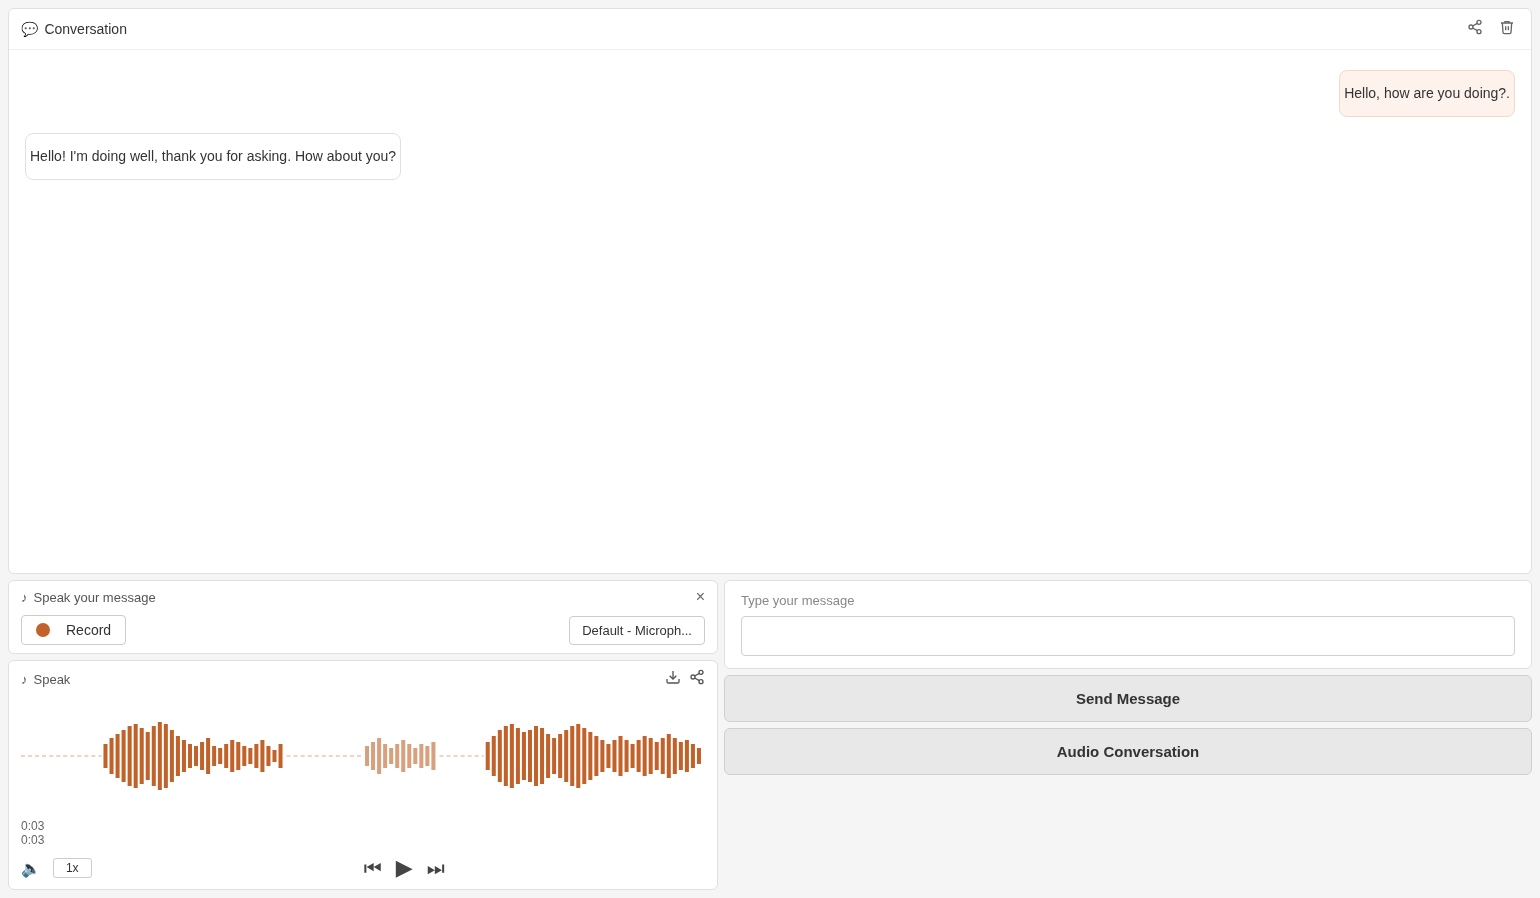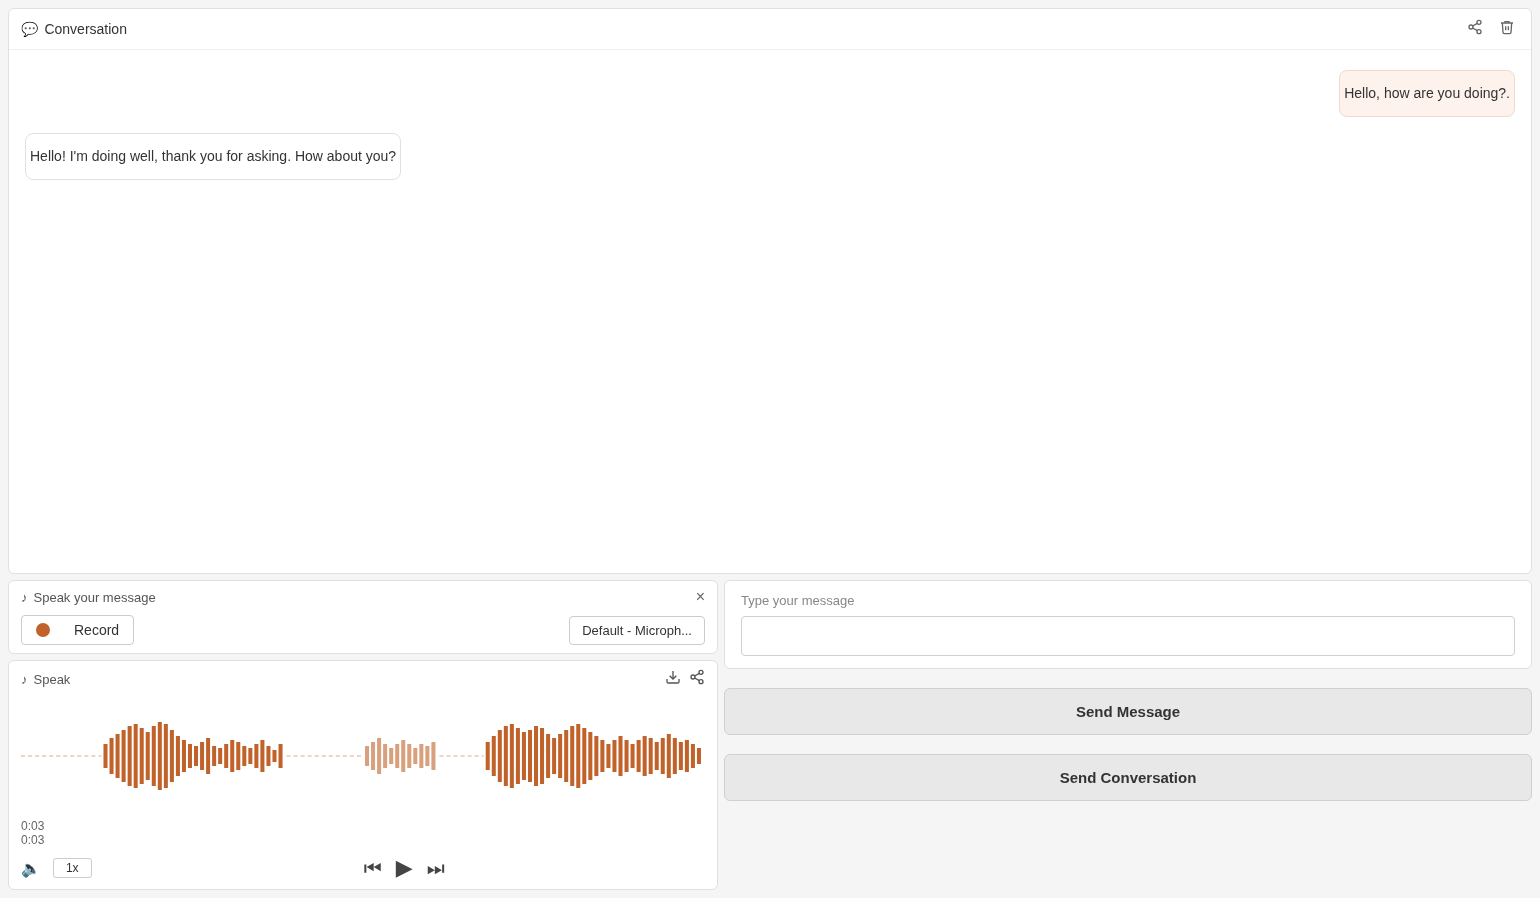--- a/index.html
+++ b/index.html
@@ -141,21 +141,21 @@
 
     .speak-controls {
       display: flex;
       align-items: center;
       justify-content: space-between;
     }
 
     .record-btn {
       display: flex;
       align-items: center;
-      gap: 24px;
+      gap: 16px;
       background: #fff;
       border: 1px solid #ccc;
       border-radius: 4px;
       padding: 6px 14px;
       cursor: pointer;
       font-size: 14px;
       color: #333;
     }
 
     .record-dot {
@@ -280,21 +280,21 @@
 
     .play-main-btn {
       font-size: 22px;
     }
 
     
     .right-panel {
       flex: 1;
       display: flex;
       flex-direction: column;
-      gap: 19px;
+      gap: 6px;
     }
 
     .type-message-panel {
       background: #fff;
       border: 1px solid #e0e0e0;
       border-radius: 6px;
       padding: 12px 16px;
     }
 
     .type-label {
@@ -544,18 +544,18 @@
     <div class="type-message-panel">
       <div class="type-label">Type your message</div>
       <input type="text" class="message-input" placeholder="" style="">
     </div>
 
     <button class="action-btn">
       <span>Send Message</span>
     </button>
 
     <button class="action-btn">
-      <span>Send Conversation</span>
+      <span>Audio Conversation</span>
     </button>
 
   </div>
 
 </div>
 
 </body></html>

